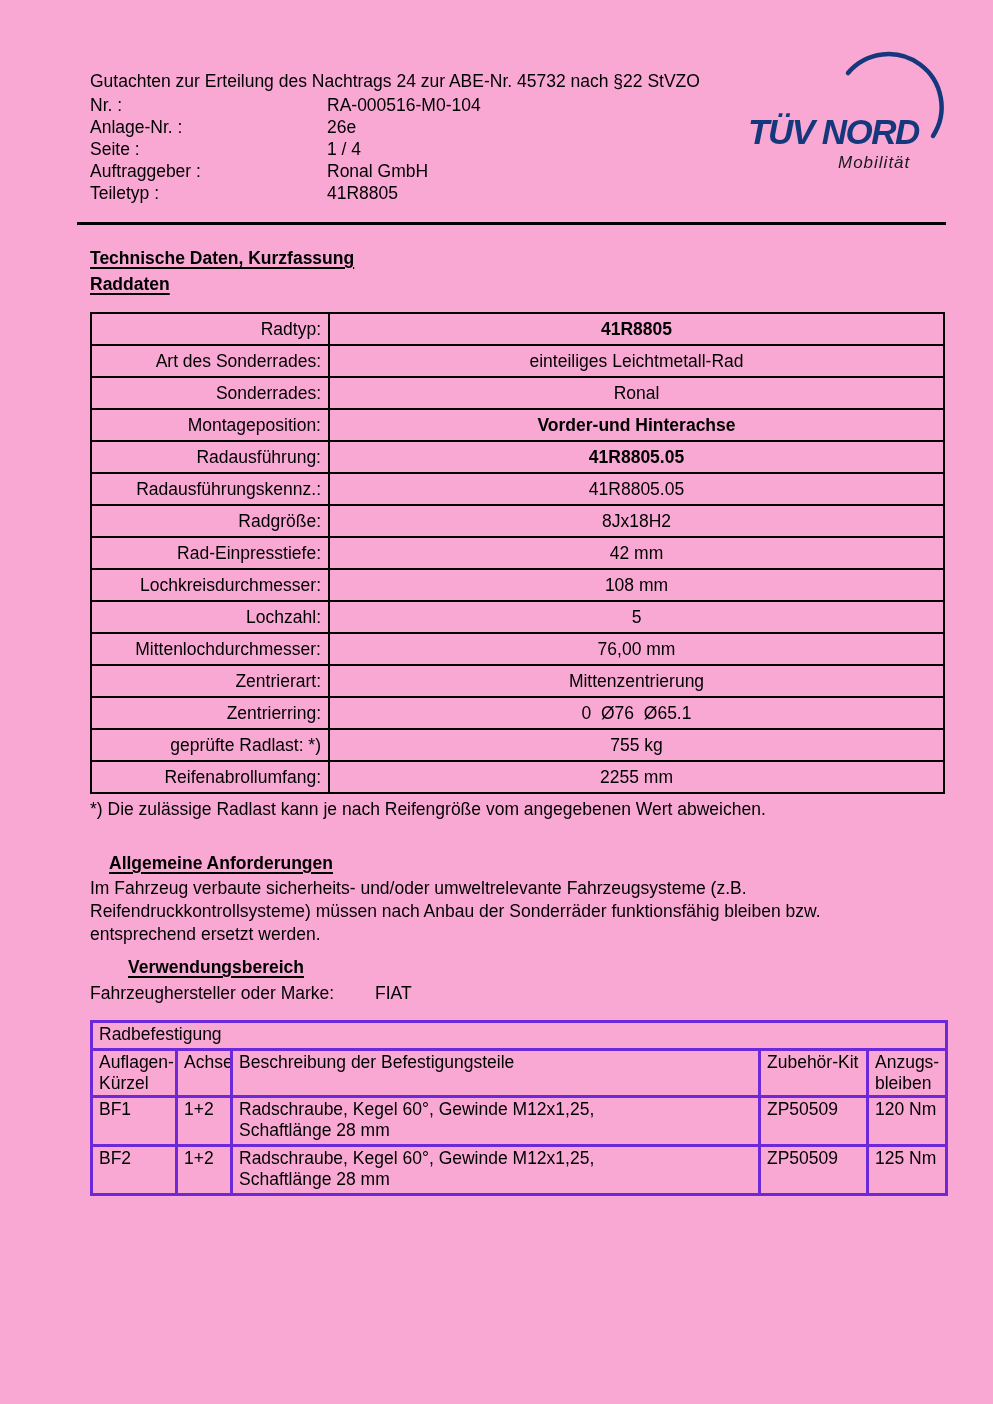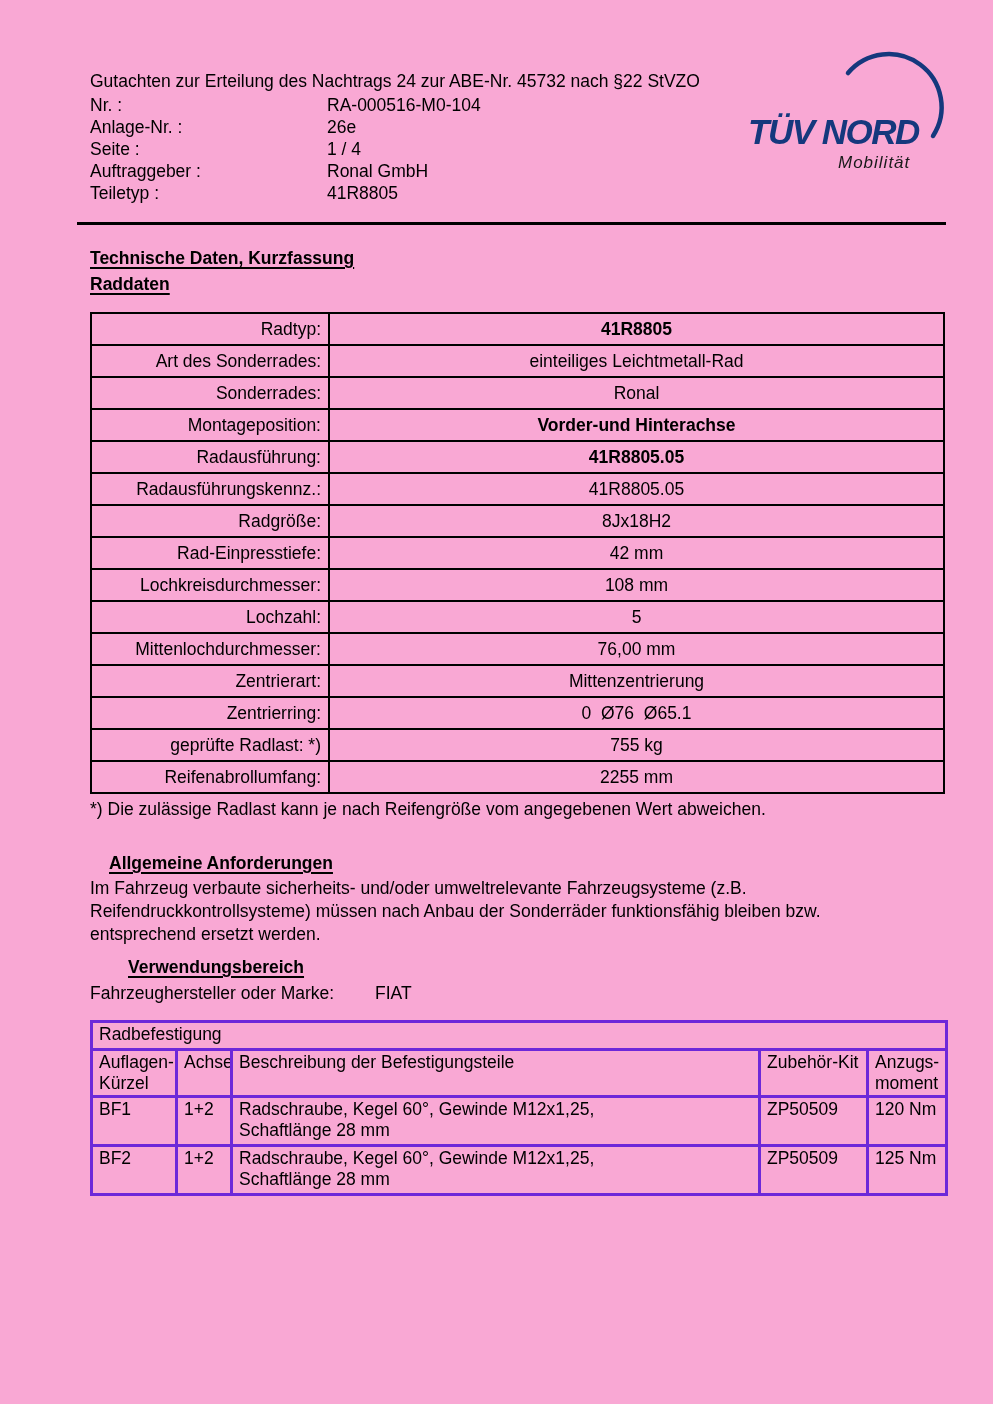--- a/index.html
+++ b/index.html
@@ -174,21 +174,21 @@
       <tr class="hdr">
         <td>
           <div>Auflagen-</div>
           <div>Kürzel</div>
         </td>
         <td>Achse</td>
         <td>Beschreibung der Befestigungsteile</td>
         <td>Zubehör-Kit</td>
         <td>
           <div>Anzugs-</div>
-          <div>moment</div>
+          <div>bleiben</div>
         </td>
       </tr>
       <tr class="data">
         <td>BF1</td>
         <td>1+2</td>
         <td>
           <div>Radschraube, Kegel 60°, Gewinde M12x1,25,</div>
           <div>Schaftlänge 28 mm</div>
         </td>
         <td>ZP50509</td>

